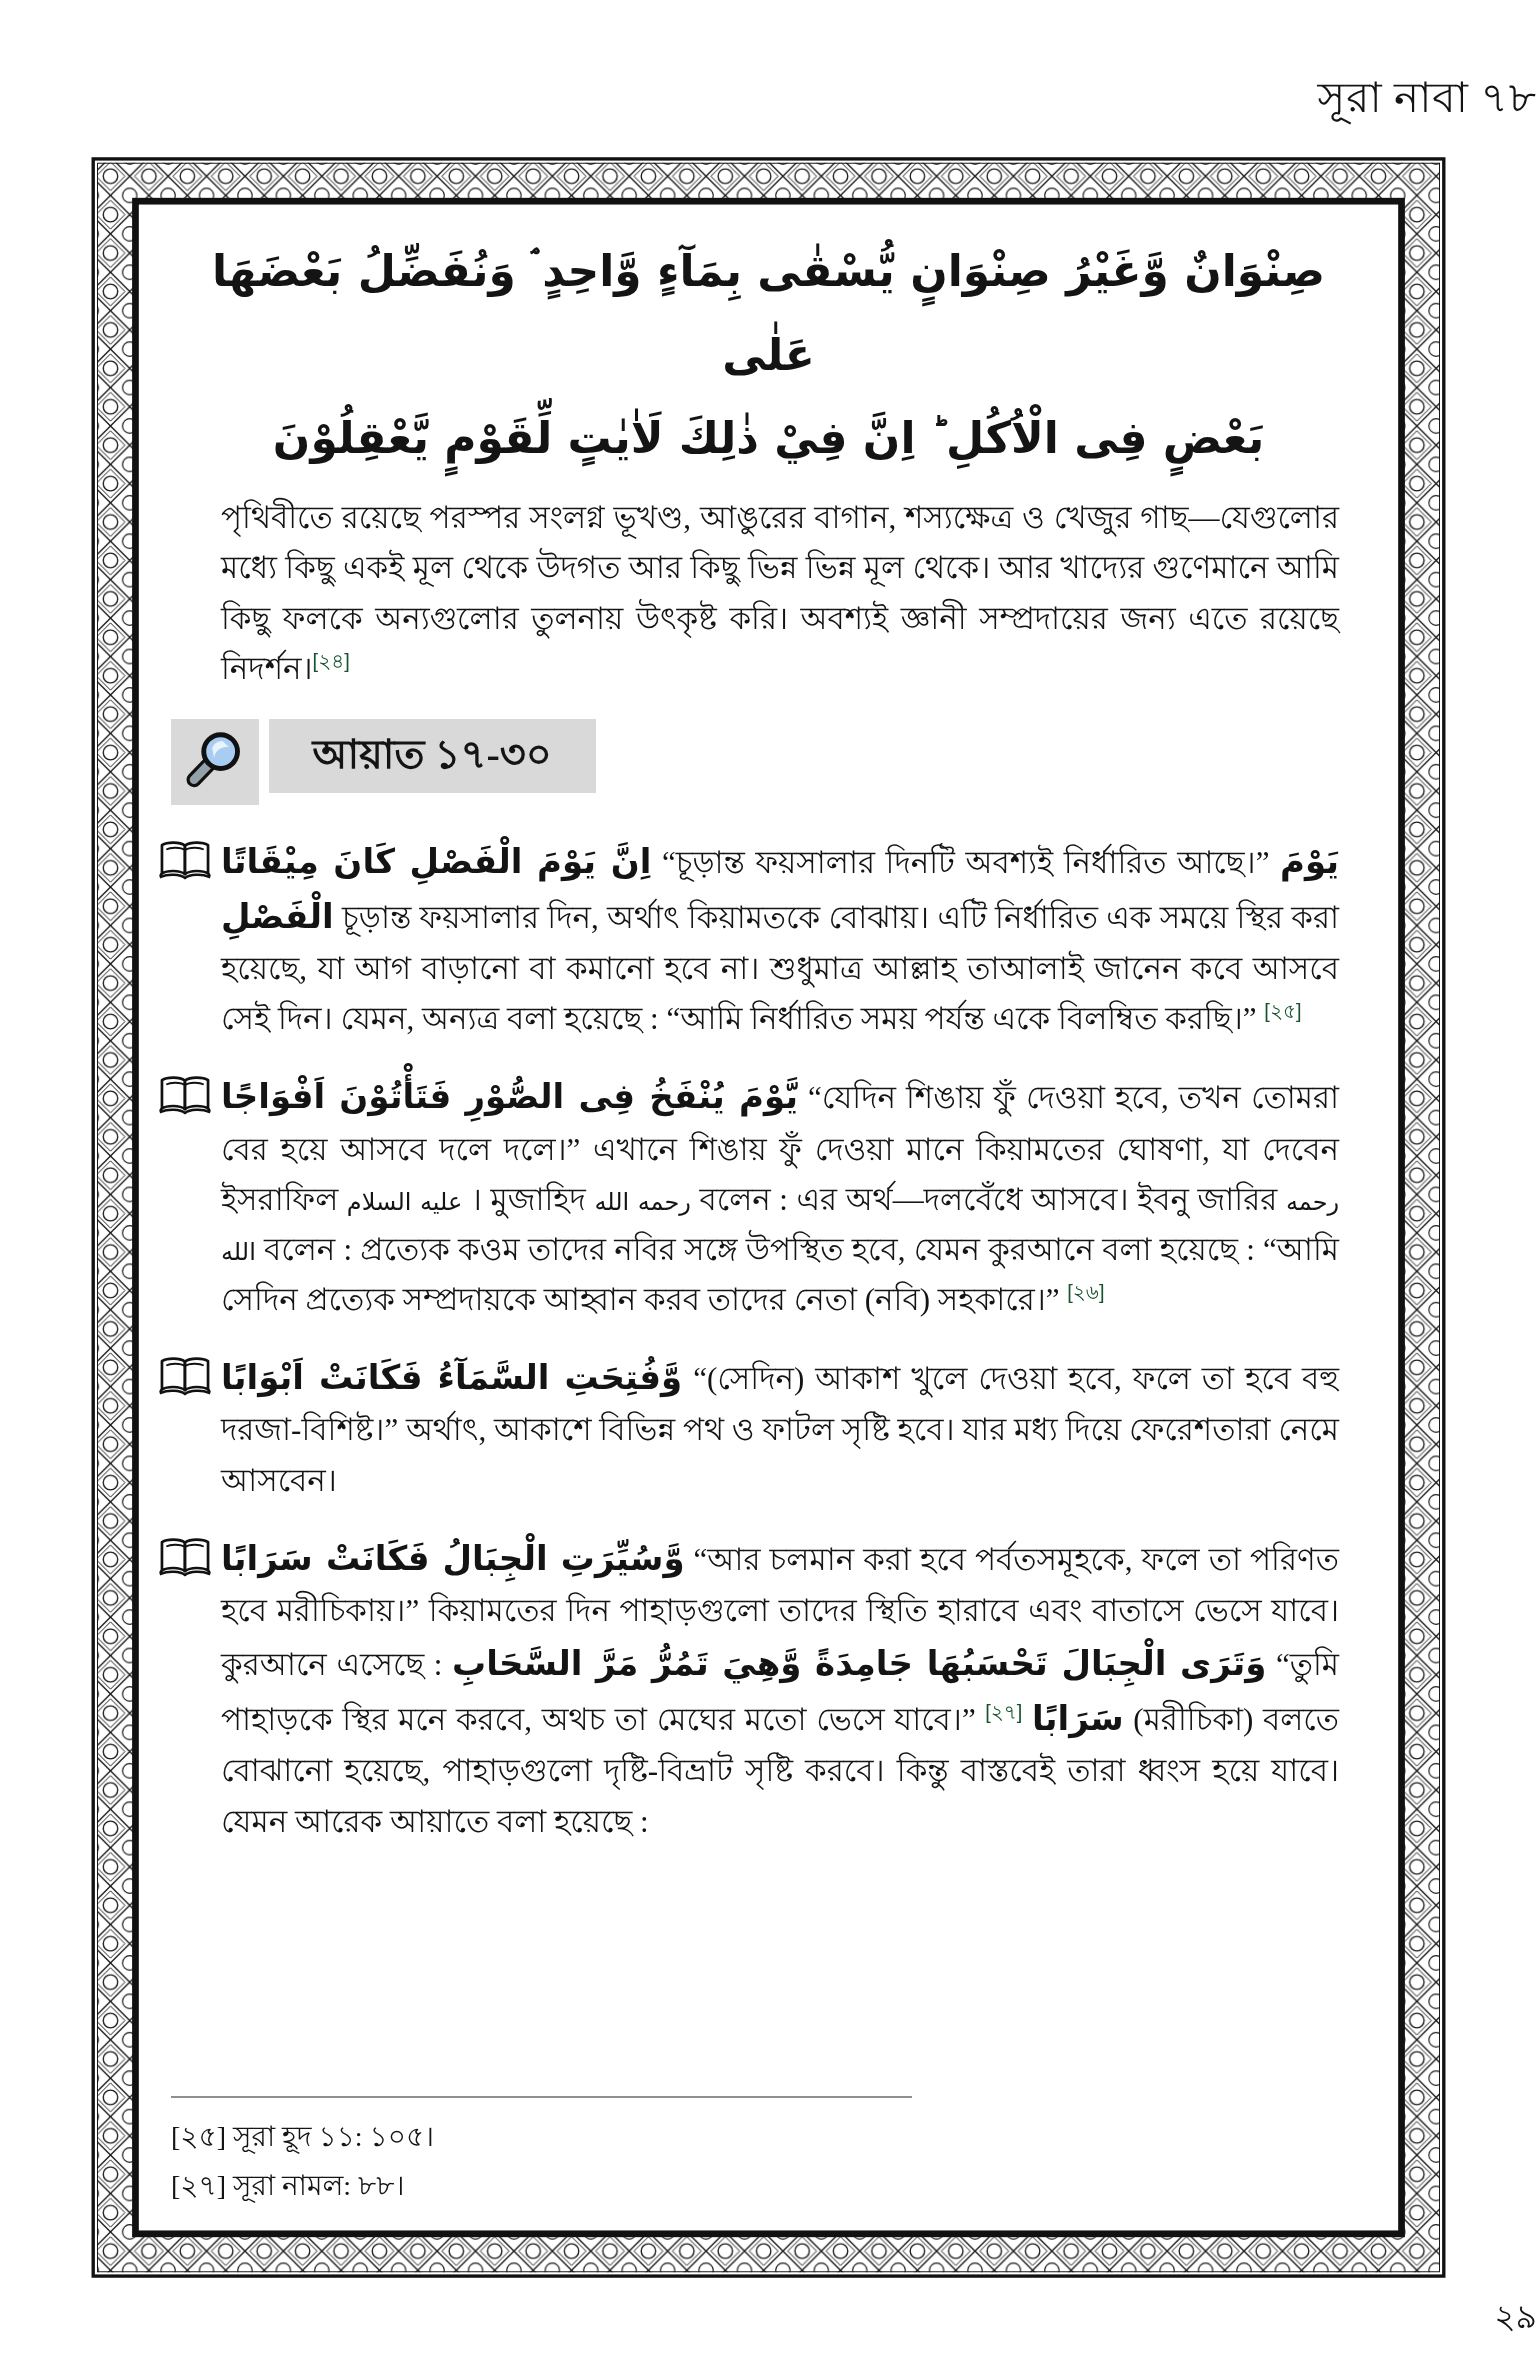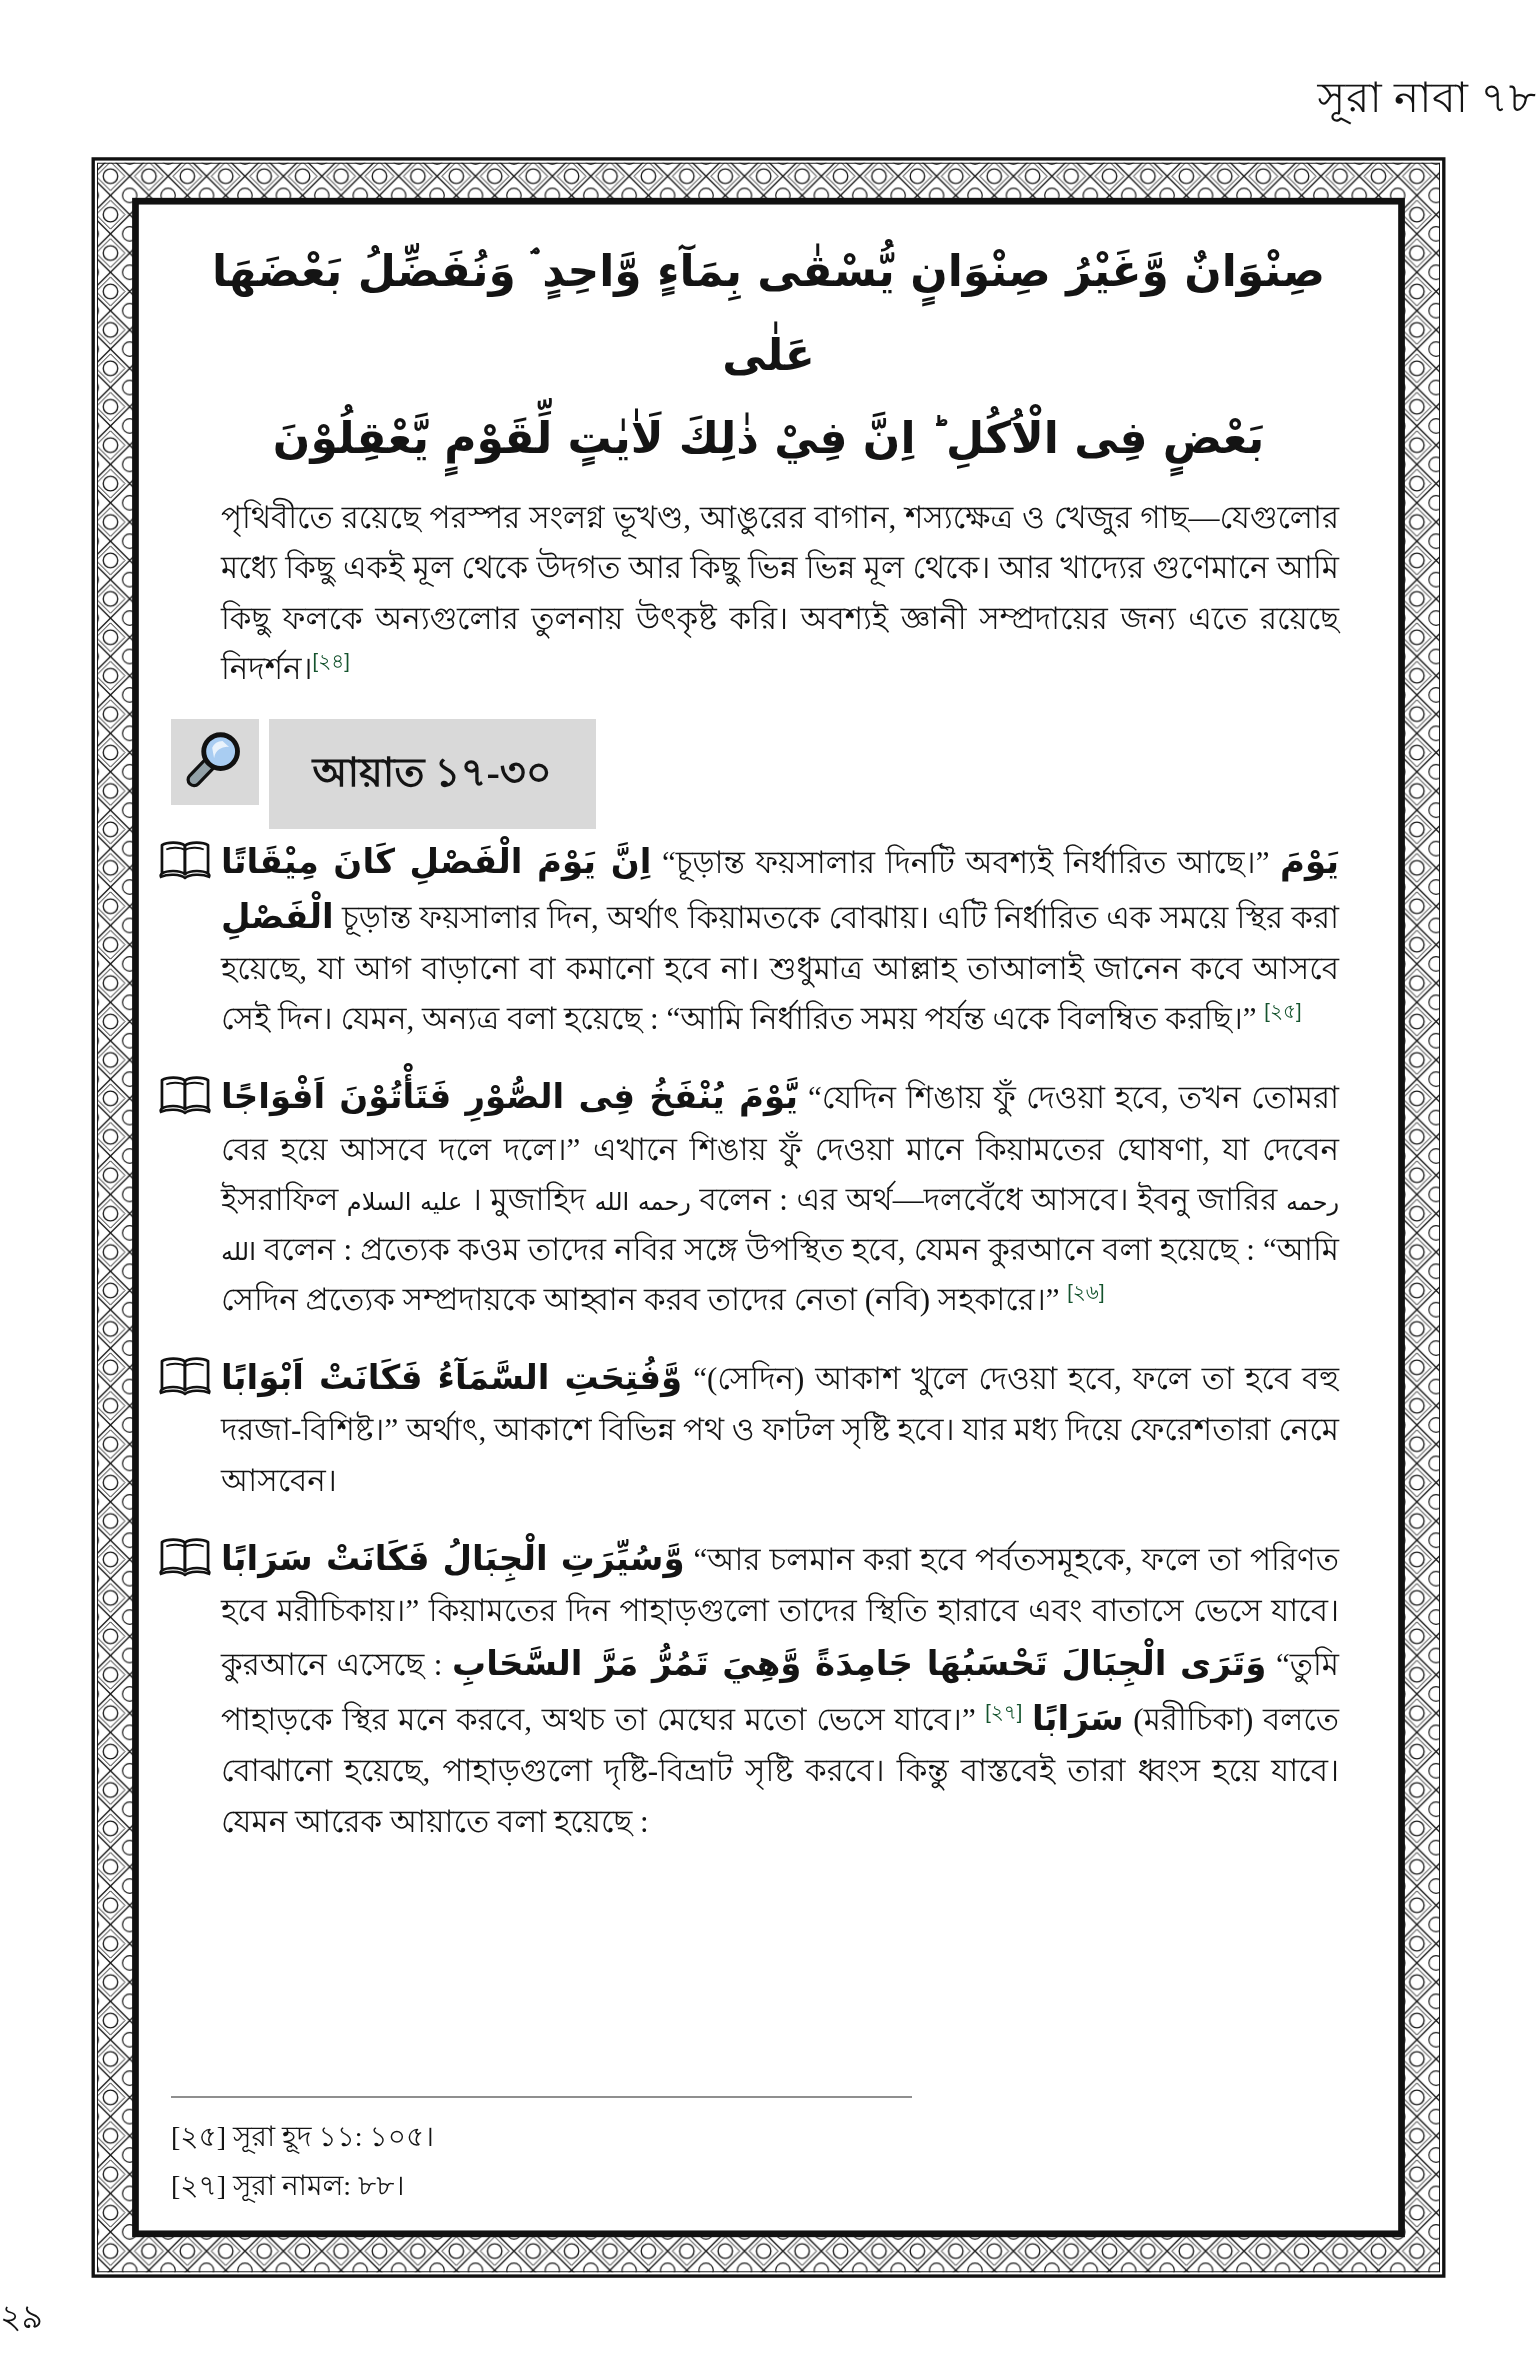--- a/index.html
+++ b/index.html
@@ -53,21 +53,21 @@
     height: 86px;
   }
   .icon-box {
     width: 88px; height: 86px;
     background: #d9d9d9;
     display: flex; align-items: center; justify-content: center;
     flex: 0 0 auto;
   }
   .label-box {
     background: #d9d9d9;
-    height: 110px;
+    height: 74px;
     display: flex; align-items: center;
     padding: 0 44px;
     font-size: 40px;
     font-weight: bold;
   }
   .para {
     position: relative;
     font-size: 31px;
     line-height: 1.62;
     text-align: justify;
@@ -101,21 +101,21 @@
     width: 62%;
     height: 1.9px;
     background: #8f8f8f;
     margin-bottom: 15.4px;
   }
   .footnote {
     font-size: 28px;
     line-height: 1.72;
   }
   .page-number {
-    text-align: left;
+    text-align: right;
     font-size: 33px;
     margin-top: 13.4px;
   }
 </style>
 </head>
 <body>
 
 <div class="page-title">সূরা নাবা ৭৮</div>
 
 <div class="frame">

